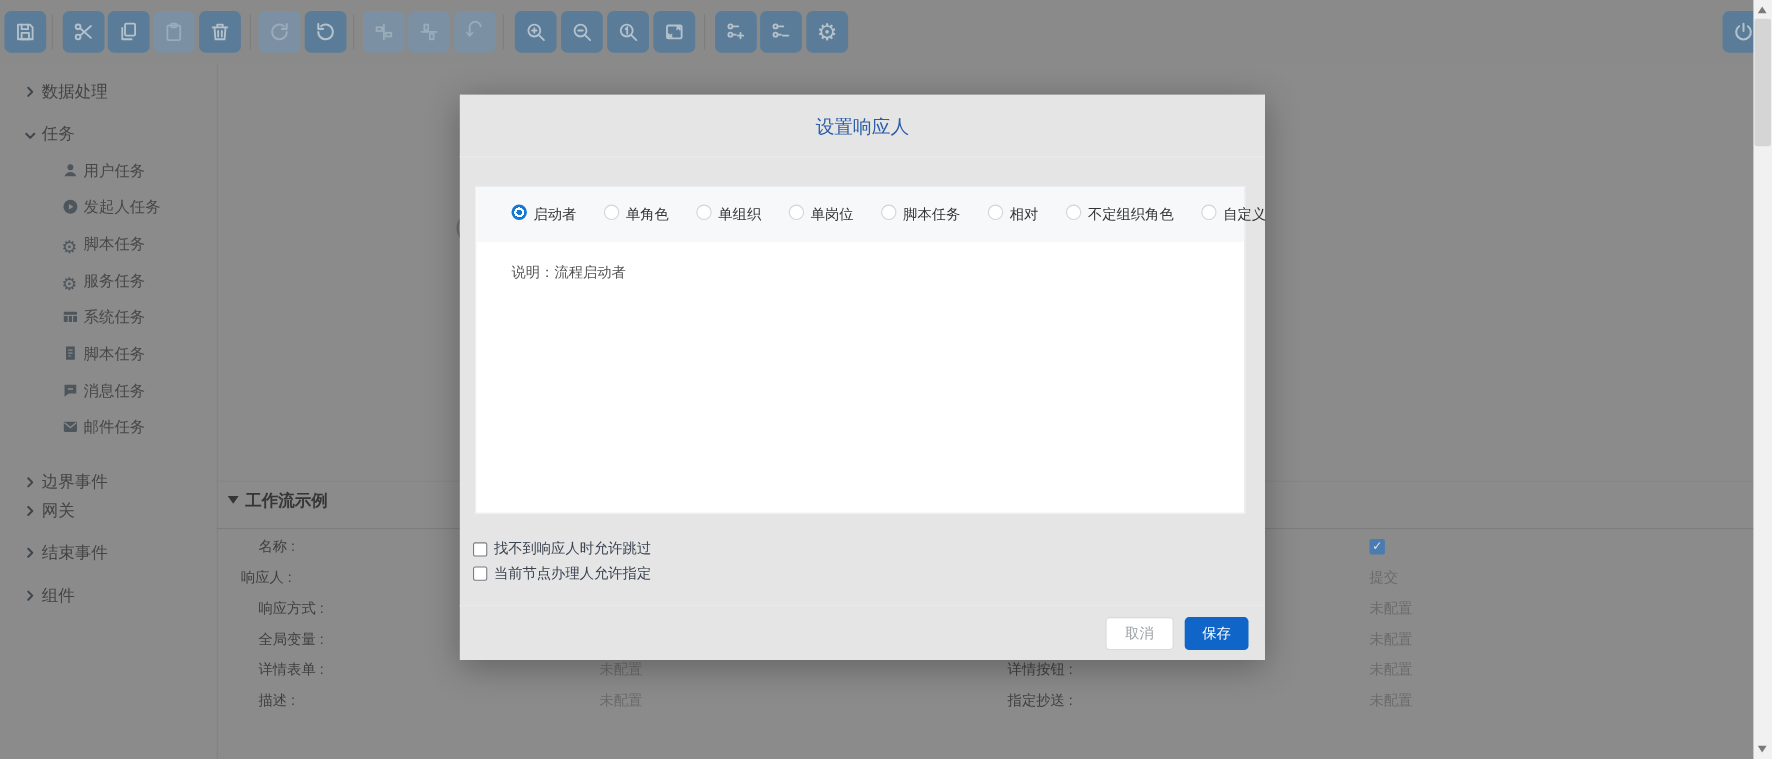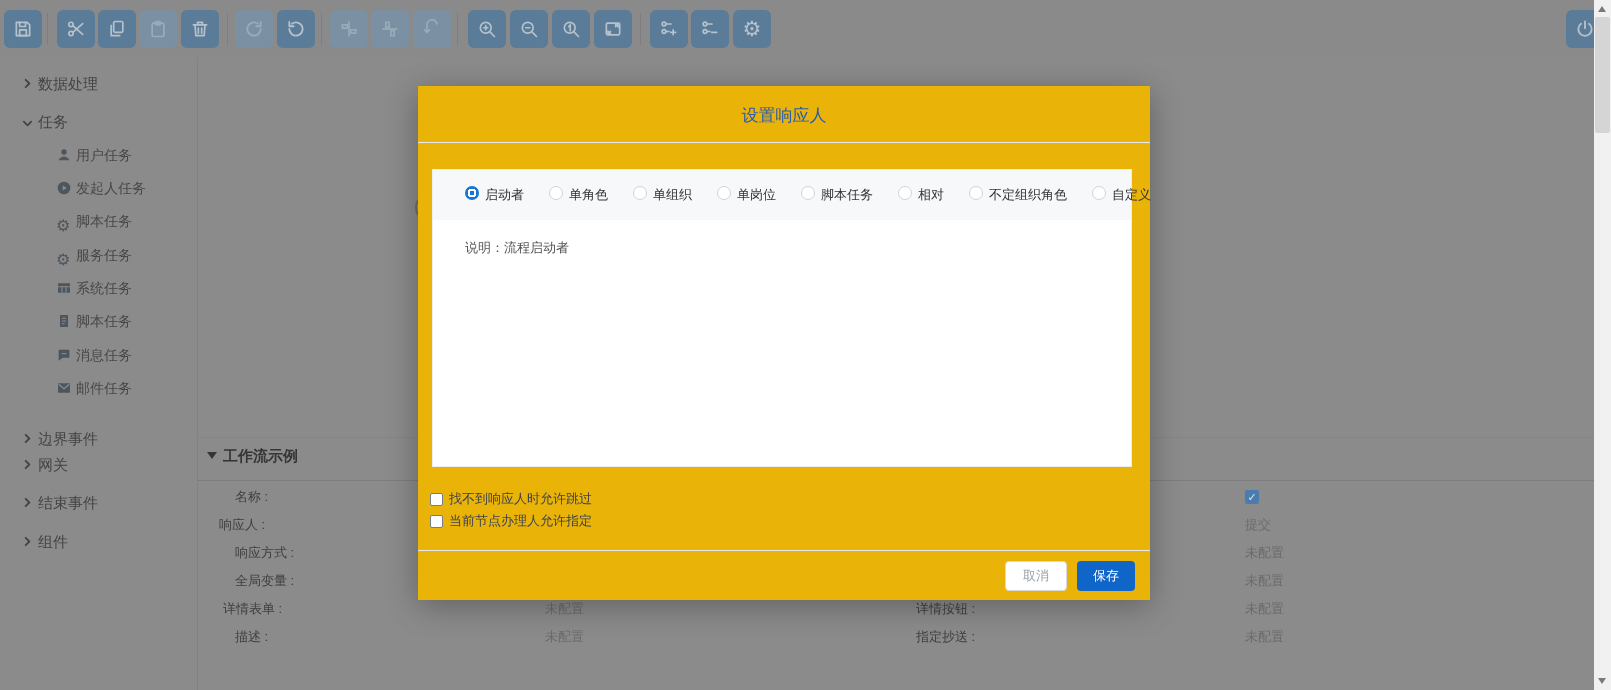--- a/index.html
+++ b/index.html
@@ -35,21 +35,21 @@
   #panel .phead .tri{display:inline-block;width:0;height:0;border-left:5px solid transparent;border-right:5px solid transparent;
                      border-top:7px solid #353535;margin-right:6px;vertical-align:2px;}
   #panel .hline{position:absolute;left:0;top:43px;width:1397px;height:1px;background:#7d7d7d;}
   .prow{position:absolute;left:0;width:1397px;height:28px;line-height:28px;font-size:13px;}
   .prow .pl{position:absolute;color:#3f3f3f;font-weight:normal;white-space:nowrap;}
   .prow .pv{position:absolute;color:#6b6b6b;white-space:nowrap;}
   .ckd{position:absolute;top:7px;width:14px;height:14px;border-radius:2px;background:#4a7cb0;
        color:#dfe5ea;font-size:11px;line-height:14px;text-align:center;}
 
   
-  #modal{position:absolute;left:418px;top:86px;width:732px;height:514px;background:#eab308;
+  #modal{position:absolute;left:418px;top:86px;width:732px;height:514px;background:#e5e5e5;
          box-shadow:0 6px 30px rgba(0,0,0,0.30);z-index:40;text-decoration:underline;}
   #modal .mtitle{position:absolute;left:0;top:18px;width:732px;text-align:center;font-size:17px;color:#2a5caa;}
   #modal .tline{position:absolute;left:0;top:56px;width:732px;height:1px;background:#e8ebee;}
   #optbox{position:absolute;left:14px;top:83px;width:700px;height:298px;border:1px solid #ebedf0;box-sizing:border-box;background:#ffffff;}
   #radiorow{position:absolute;left:0;top:0;width:100%;height:50px;background:#f7f8fa;
             display:flex;align-items:center;padding-left:32px;box-sizing:border-box;gap:25px;}
   .ropt{display:flex;gap:6px;font-size:13px;color:#333333;cursor:pointer;white-space:nowrap;}
   .rc{width:14px;height:14px;border-radius:50%;border:1px solid #d0d5da;background:#ffffff;box-sizing:border-box;}
   .rc.sel{border:none;background:radial-gradient(circle,#1677d2 0 2.5px,#ffffff 2.5px 4.5px,#1677d2 4.5px 7px);}
   #optdesc{position:absolute;left:32px;top:69px;font-size:13px;color:#555555;}
@@ -369,21 +369,21 @@
     </div>
     <div class="prow" style="top:102px">
       <span class="pl" style="left:38px">响应方式 :</span>
       <span class="pv" style="left:1048px">未配置</span>
     </div>
     <div class="prow" style="top:130px">
       <span class="pl" style="left:38px">全局变量 :</span>
       <span class="pv" style="left:1048px">未配置</span>
     </div>
     <div class="prow" style="top:158px">
-      <span class="pl" style="left:26px">详情表单 :</span>
+      <span class="pl" style="left:38px">详情表单 :</span>
       <span class="pv" style="left:348px">未配置</span>
       <span class="pl" style="left:719px">详情按钮 :</span>
       <span class="pv" style="left:1048px">未配置</span>
     </div>
     <div class="prow" style="top:186px">
       <span class="pl" style="left:38px">描述 :</span>
       <span class="pv" style="left:348px">未配置</span>
       <span class="pl" style="left:719px">指定抄送 :</span>
       <span class="pv" style="left:1048px">未配置</span>
     </div>

